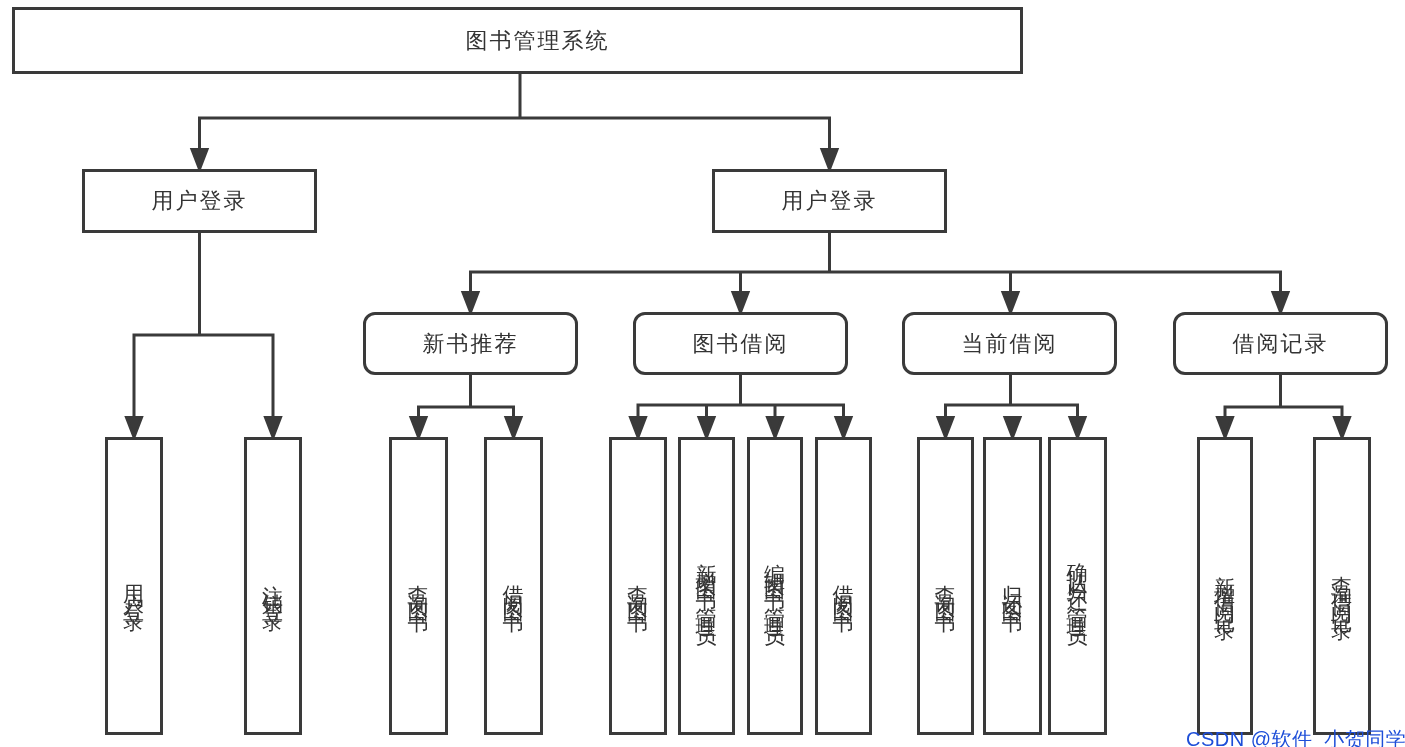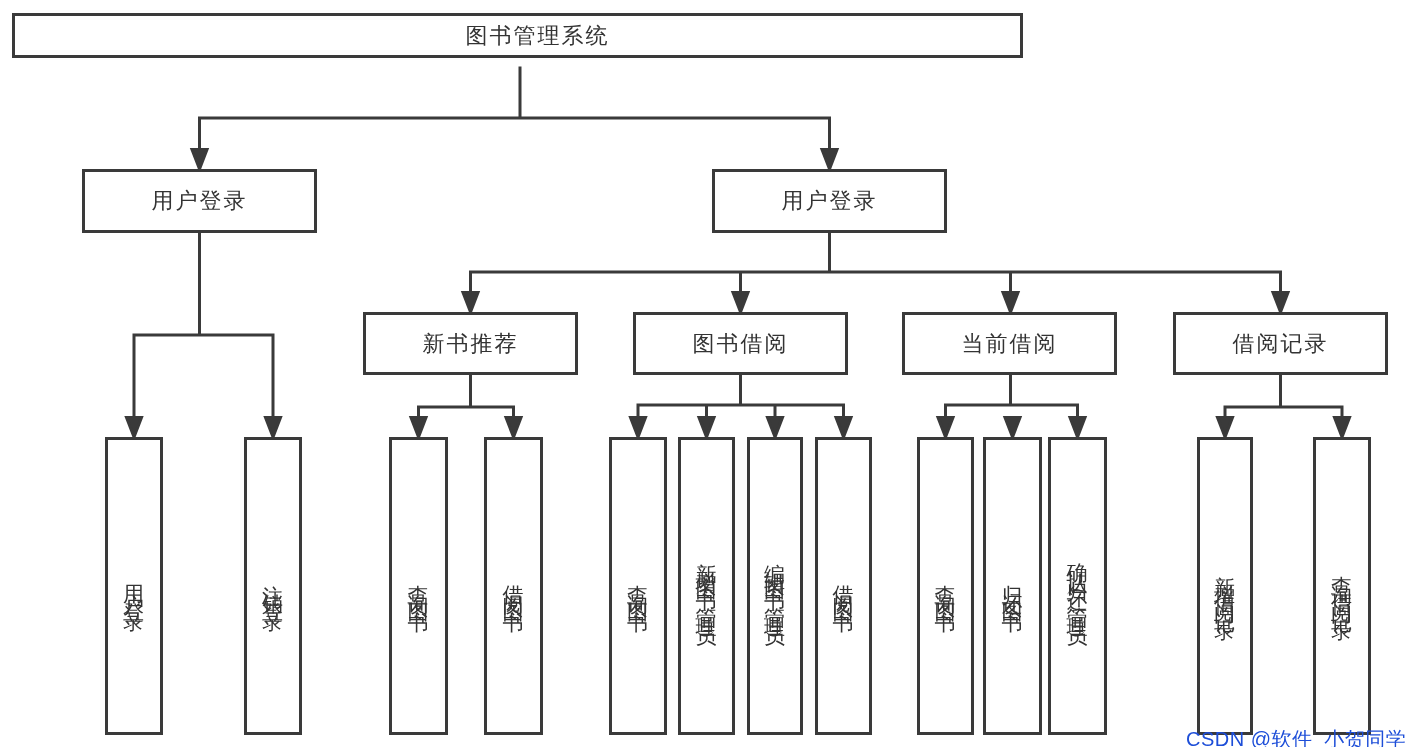--- a/index.html
+++ b/index.html
@@ -31,27 +31,27 @@
     justify-content: center;
     color: #333333;
     z-index: 2;
   }
   .node.h {
     font-size: 22px;
     letter-spacing: 2px;
     white-space: nowrap;
   }
   .node.root {
-    left: 12px; top: 13px; width: 1011px; height: 45px; padding-left: 40px;
+    left: 12px; top: 7px; width: 1011px; height: 67px; padding-left: 40px;
   }
   .node.branch {
     top: 169px; width: 235px; height: 64px;
   }
   .node.module {
-    top: 312px; width: 215px; height: 63px;
+    top: 312px; width: 215px; height: 63px; border-radius: 12px;
   }
   .node.leaf {
     top: 437px; height: 298px;
     font-size: 21px;
   }
   .node.leaf .vlbl {
     writing-mode: vertical-rl;
     text-orientation: mixed;
     letter-spacing: 9px;
     line-height: 1;

